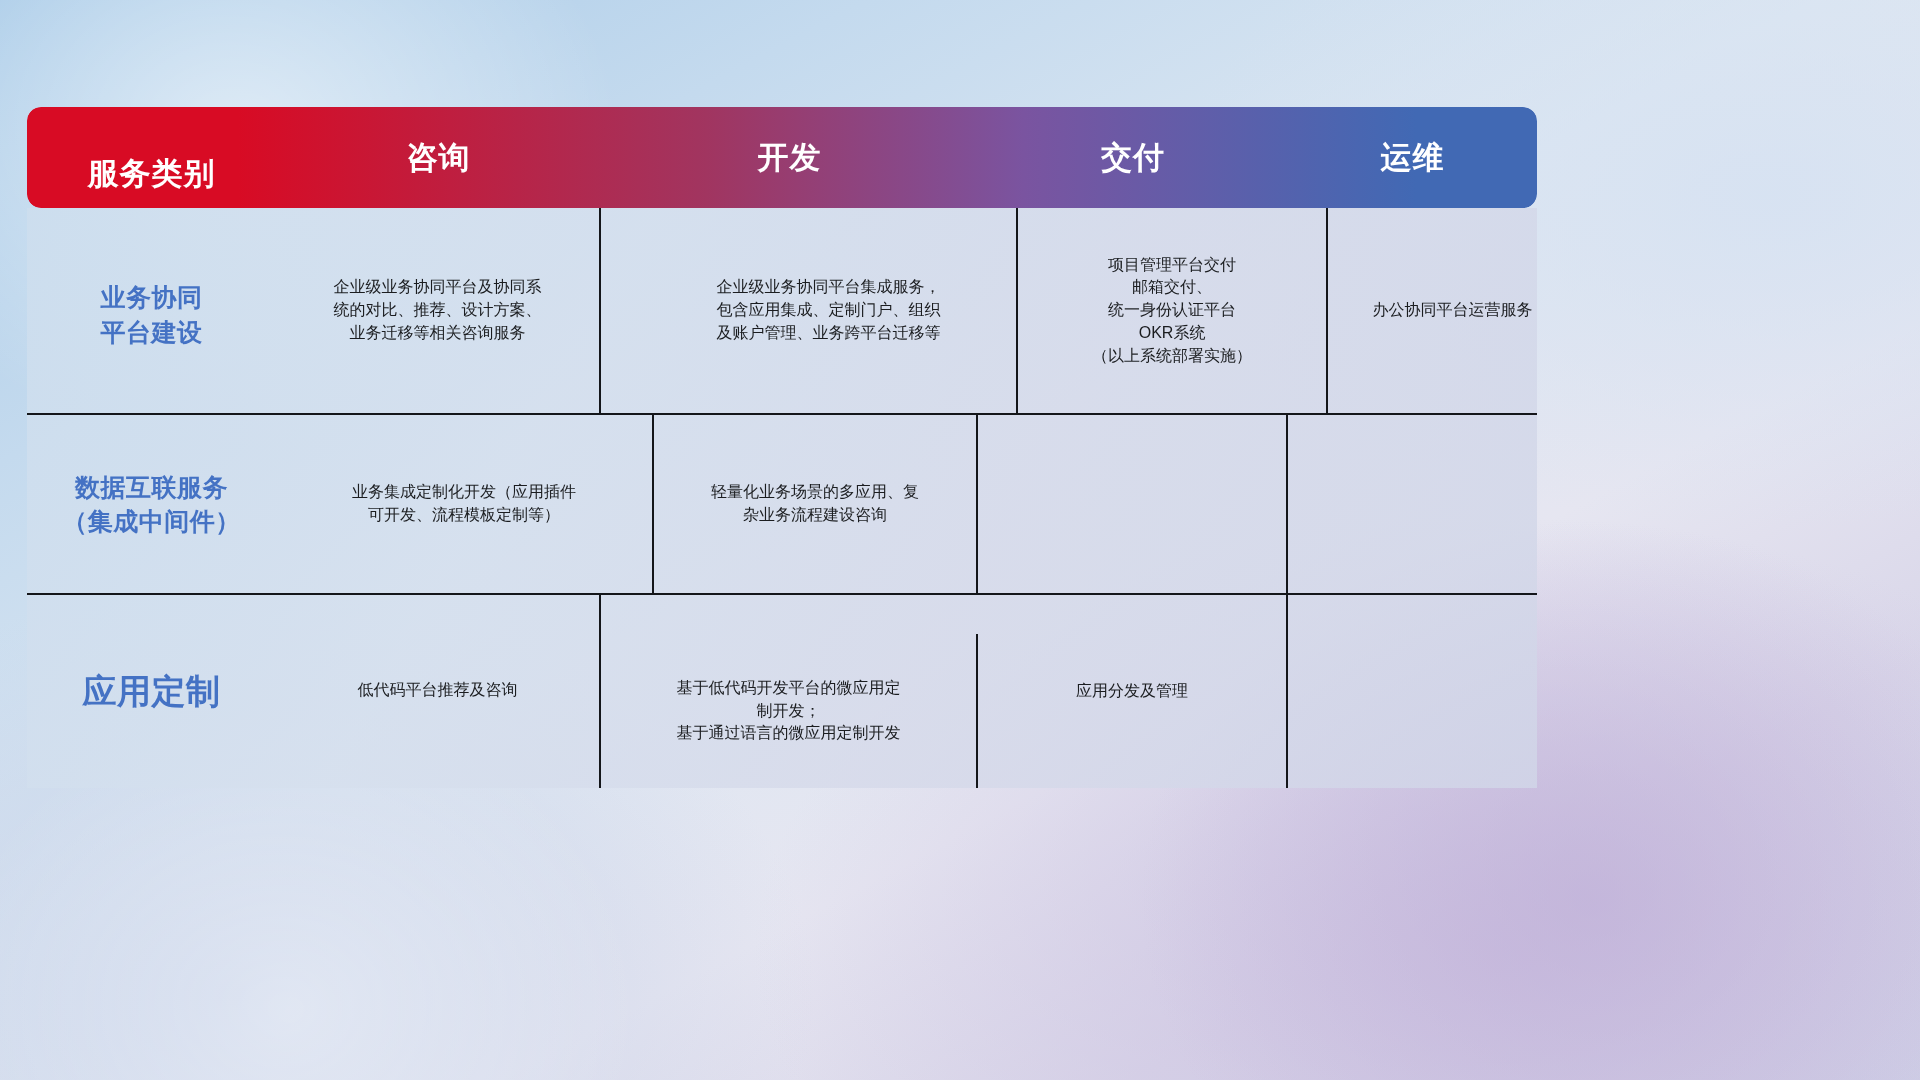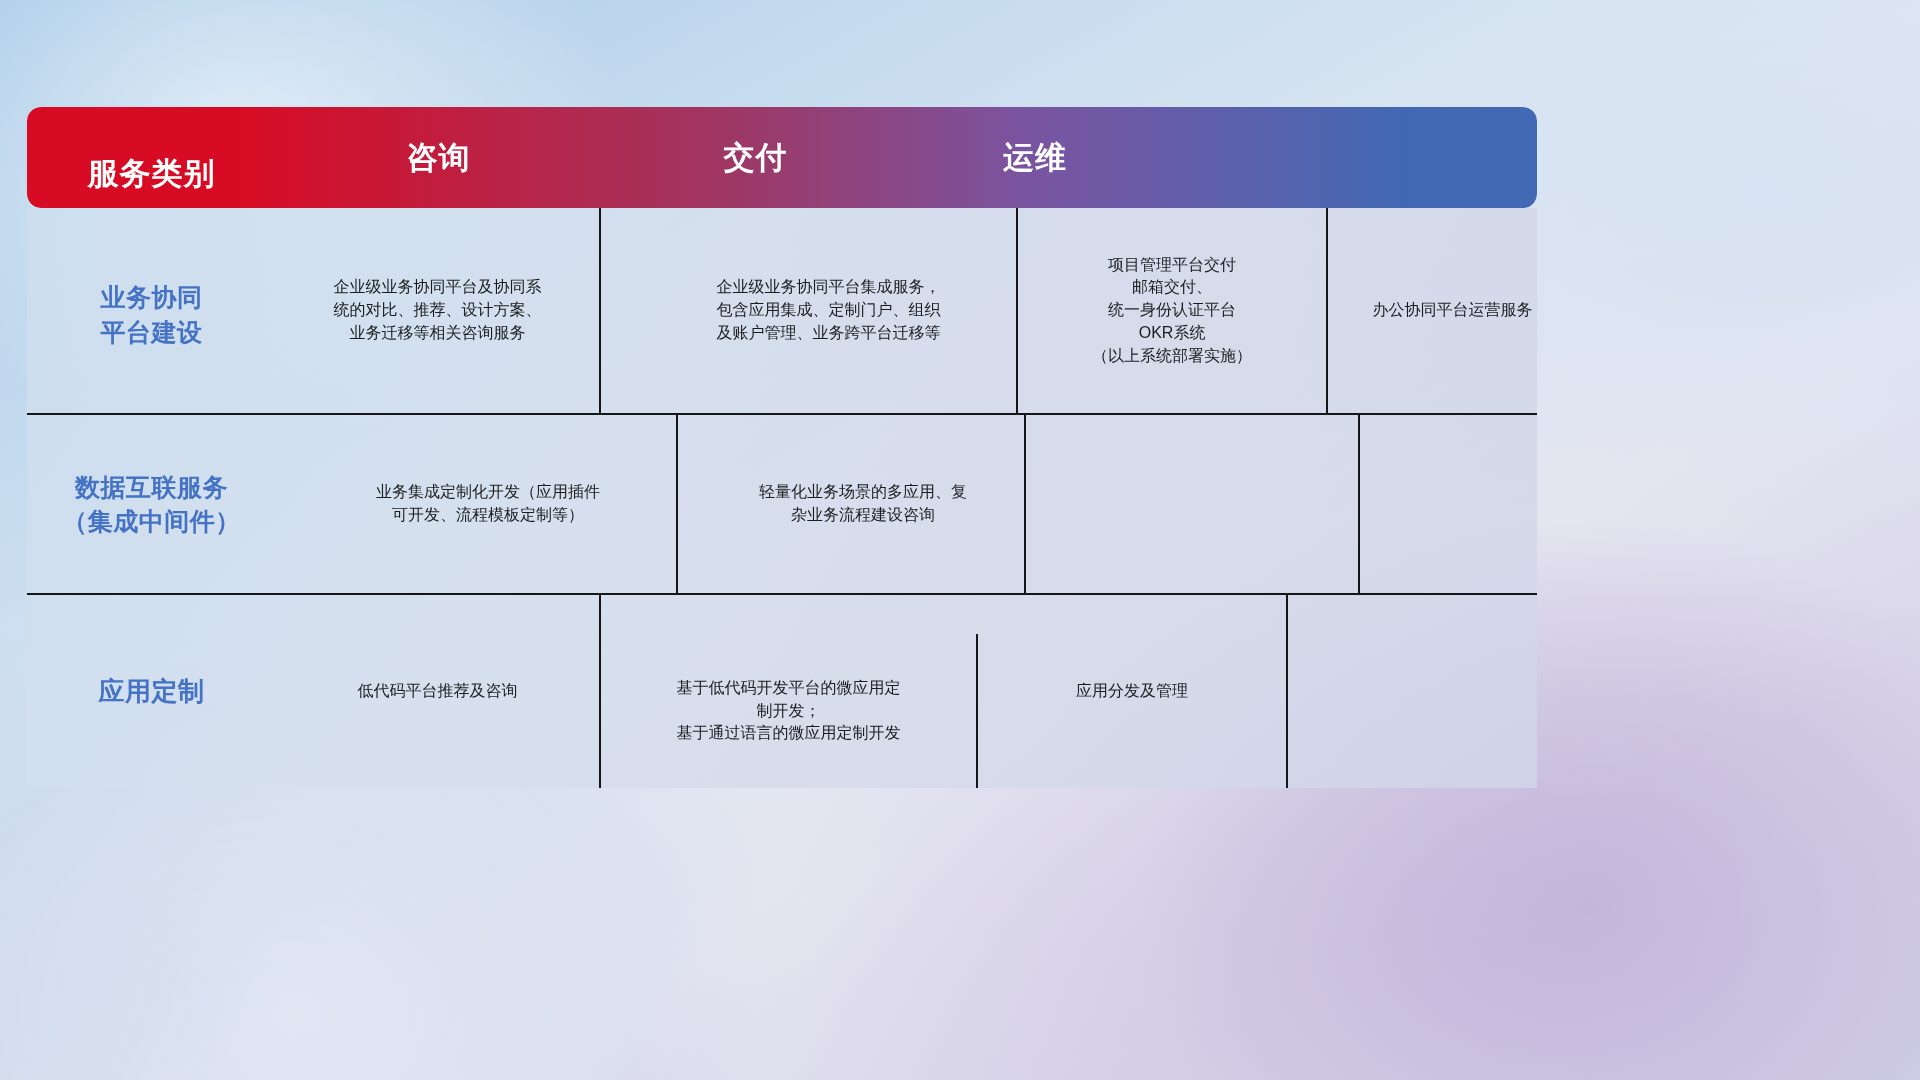--- a/index.html
+++ b/index.html
@@ -84,41 +84,42 @@
     line-height:1.42;
     color:#1b1d20;
     border-right:2px solid #14161a;
     white-space:pre-line;
   }
   .tcell.last{border-right:none;}
   .tcell.rowlabel{
     border-right:none;
     color:#4472c4;
     font-weight:bold;
-    font-size:26px;
+    font-size:34px;
     line-height:1.38;
     letter-spacing:0.5px;
   }
   .tcell.rowlabel.small{font-size:25px;}
 </style>
 </head>
 <body>
 
 <div id="bg-base"></div>
 <div id="bg-glow-tl"></div>
 <div id="bg-glow-br"></div>
 <div id="bg-glow-bl"></div>
 
 <div id="table-wrap">
 
   <div id="table-header">
     <div class="hdr-grad" style="background: linear-gradient(90deg, rgb(216, 11, 36) 0%, rgb(216, 11, 36) 14%, rgb(161, 53, 96) 45%, rgb(122, 84, 160) 66%, rgb(65, 105, 180) 92%, rgb(65, 105, 180) 100%);"></div>
 
   <div class="hdr-cell" style="flex: 0 0 16.5%; margin-top: 32px;">服务类别</div>
       <div class="hdr-cell" style="flex: 0 0 21.5%;">咨询</div>
+      <div class="hdr-cell" style="flex: 0 0 25%;">开发</div>
       <div class="hdr-cell" style="flex: 0 0 20.5%;">交付</div>
       <div class="hdr-cell" style="flex: 0 0 16.5%;">运维</div>
     </div>
 
   <div id="table-body">
 
   <div class="trow" style="height: 205px;">
         <div class="tcell rowlabel small" style="flex: 0 0 16.5%; margin-top: 8px;">业务协同
 平台建设</div>
         <div class="tcell" style="flex: 0 0 21.5%;">企业级业务协同平台及协同系
@@ -127,33 +128,33 @@
         <div class="tcell" style="flex: 0 0 25%; margin-left: 40px;">企业级业务协同平台集成服务，
 包含应用集成、定制门户、组织
 及账户管理、业务跨平台迁移等</div>
         <div class="tcell" style="flex: 0 0 20.5%;">项目管理平台交付
 邮箱交付、
 统一身份认证平台
 OKR系统
 （以上系统部署实施）</div>
         <div class="tcell last" style="flex: 0 0 16.5%;">办公协同平台运营服务</div>
       </div>
-      <div class="trow" style="height: 178px; gap: 24px;">
+      <div class="trow" style="height: 178px;">
         <div class="tcell rowlabel small" style="flex: 0 0 16.5%;">数据互联服务
 （集成中间件）</div>
         <div class="tcell" style="flex: 0 0 25%;">业务集成定制化开发（应用插件
 可开发、流程模板定制等）</div>
         <div class="tcell" style="flex: 0 0 21.5%;">轻量化业务场景的多应用、复
 杂业务流程建设咨询</div>
         <div class="tcell" style="flex: 0 0 20.5%;"></div>
         <div class="tcell last" style="flex: 0 0 16.5%;"></div>
       </div>
       <div class="trow" style="height: 193px;">
         <div class="tcell rowlabel" style="flex: 0 0 16.5%;">应用定制</div>
-        <div class="tcell" style="flex: 0 0 21.5%;">低代码平台推荐及咨询</div>
+        <div class="tcell" style="flex: 0 0 21.5%; font-family: Liberation Mono, monospace;">低代码平台推荐及咨询</div>
         <div class="tcell" style="flex: 0 0 25%; margin-top: 39px;">基于低代码开发平台的微应用定
 制开发；
 基于通过语言的微应用定制开发</div>
         <div class="tcell" style="flex: 0 0 20.5%;">应用分发及管理</div>
         <div class="tcell last" style="flex: 0 0 16.5%;"></div>
       </div>
     </div>
 
 </div>
 

